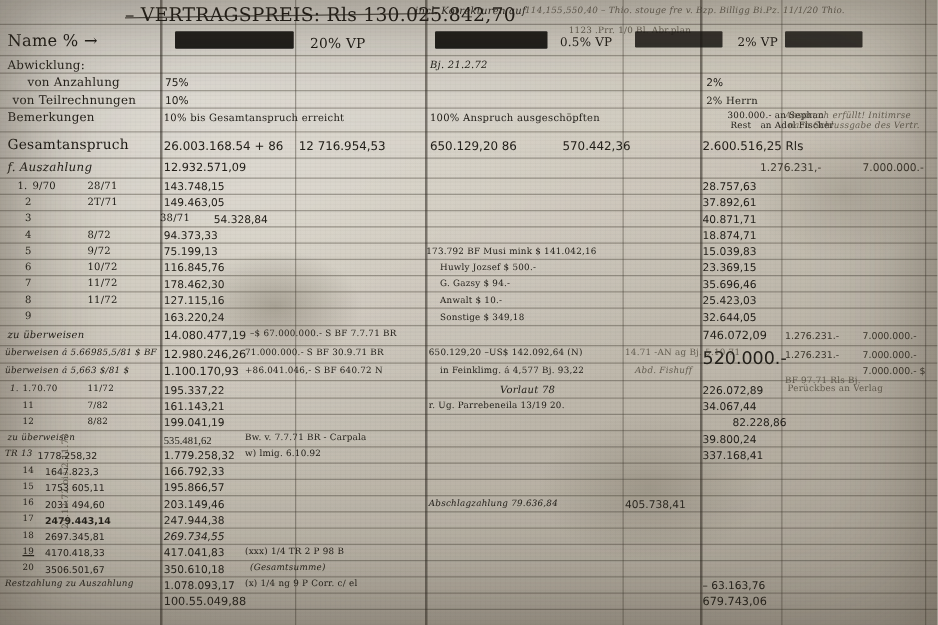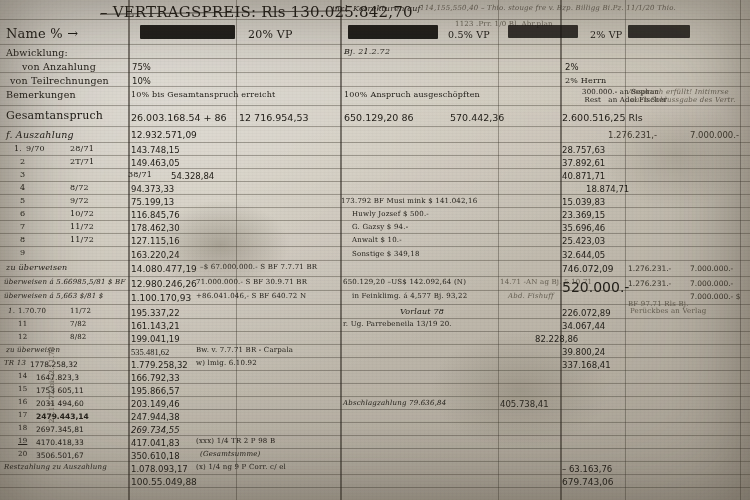--- a/index.html
+++ b/index.html
@@ -174,21 +174,21 @@
 <div class="num" style="left:562px;top:158px;">37.892,61</div>
 
 <div class="hw sm" style="left:20px;top:170px;">3</div>
 <div class="hw sm" style="left:84px;top:170px;margin-left:44px;">38/71</div>
 <div class="num" style="left:131px;top:171px;padding-left:40px;">54.328,84</div>
 <div class="num" style="left:562px;top:171px;">40.871,71</div>
 
 <div class="hw sm" style="left:20px;top:183px;">4</div>
 <div class="hw sm" style="left:70px;top:183px;">8/72</div>
 <div class="num" style="left:131px;top:184px;">94.373,33</div>
-<div class="num" style="left:562px;top:184px;padding-left:24px;">18.874,71</div>
+<div class="num" style="left:562px;top:184px;">18.874,71</div>
 
 <div class="hw sm" style="left:20px;top:196px;">5</div>
 <div class="hw sm" style="left:70px;top:196px;">9/72</div>
 <div class="num" style="left:131px;top:197px;">75.199,13</div>
 <div class="hw xs" style="left:341px;top:197px;">173.792 BF   Musi mink      $  141.042,16</div>
 <div class="num" style="left:562px;top:197px;">15.039,83</div>
 
 <div class="hw sm" style="left:20px;top:209px;">6</div>
 <div class="hw sm" style="left:70px;top:209px;">10/72</div>
 <div class="num" style="left:131px;top:210px;">116.845,76</div>
@@ -246,21 +246,21 @@
 
 <div class="hw xs" style="left:18px;top:320px;">11</div>
 <div class="hw xs" style="left:70px;top:320px;">7/82</div>
 <div class="num" style="left:131px;top:321px;">161.143,21</div>
 <div class="hw xs" style="left:343px;top:320px;">r. Ug. Parrebeneila 13/19  20.</div>
 <div class="num" style="left:562px;top:321px;">34.067,44</div>
 
 <div class="hw xs" style="left:18px;top:333px;">12</div>
 <div class="hw xs" style="left:70px;top:333px;">8/82</div>
 <div class="num" style="left:131px;top:334px;">199.041,19</div>
-<div class="num" style="left:535px;top:334px;">82.228,86</div>
+<div class="num" style="left:586px;top:334px;">82.228,86</div>
 
 <div class="hw xs ital" style="left:6px;top:346px;">zu überweisen</div>
 <div class="num" style="left:131px;top:347px;font-family:Liberation Serif, serif;">535.481,62</div>
 <div class="hw xs" style="left:196px;top:346px;">Bw. v. 7.7.71 BR - Carpala</div>
 <div class="num" style="left:562px;top:347px;">39.800,24</div>
 
 <div class="hw xs ital" style="left:4px;top:359px;">TR 13</div>
 <div class="num sm" style="left:30px;top:360px;">1778.258,32</div>
 <div class="num" style="left:131px;top:360px;">1.779.258,32</div>
 <div class="hw xs" style="left:196px;top:359px;">w) lmig. 6.10.92</div>

